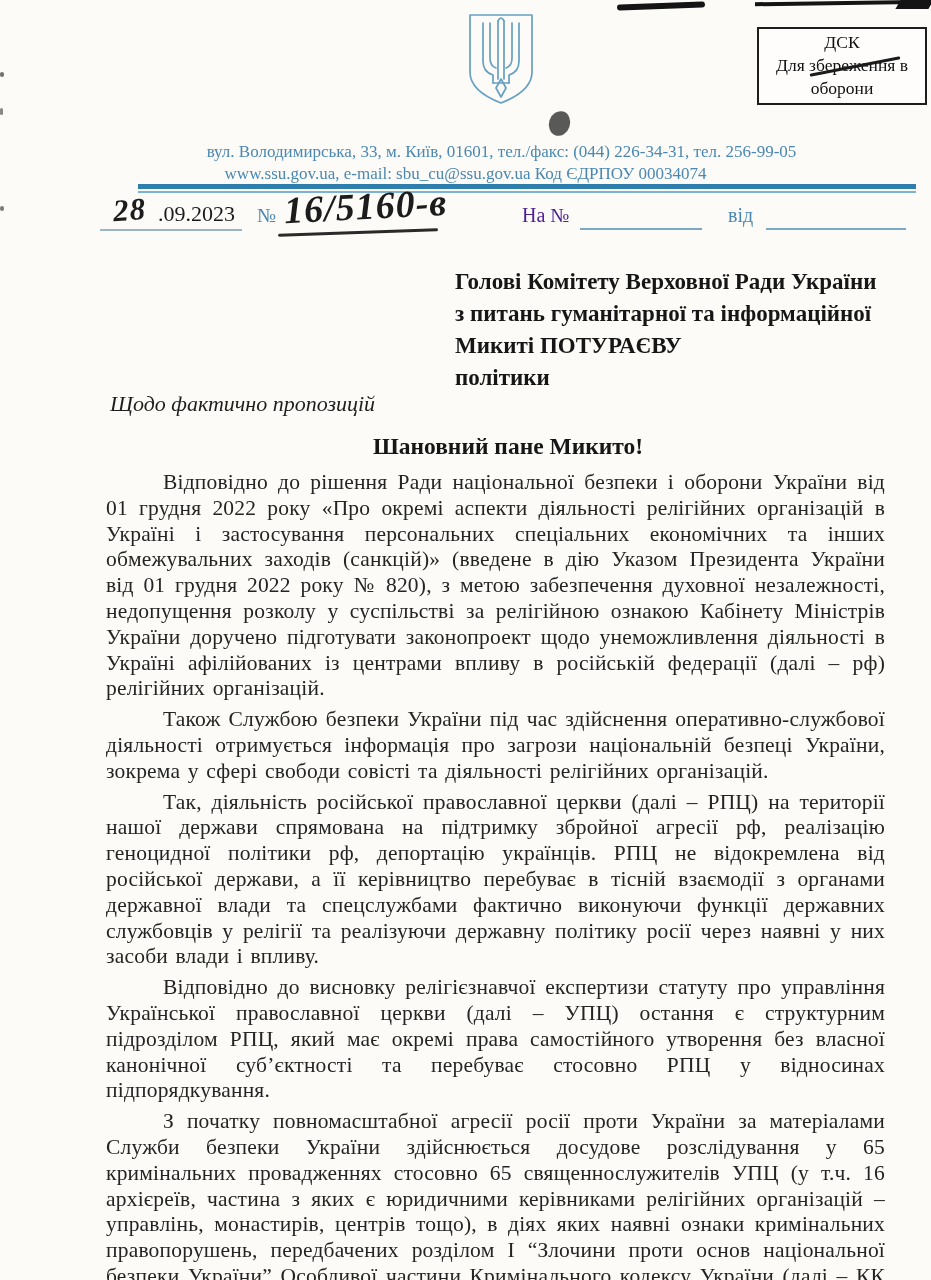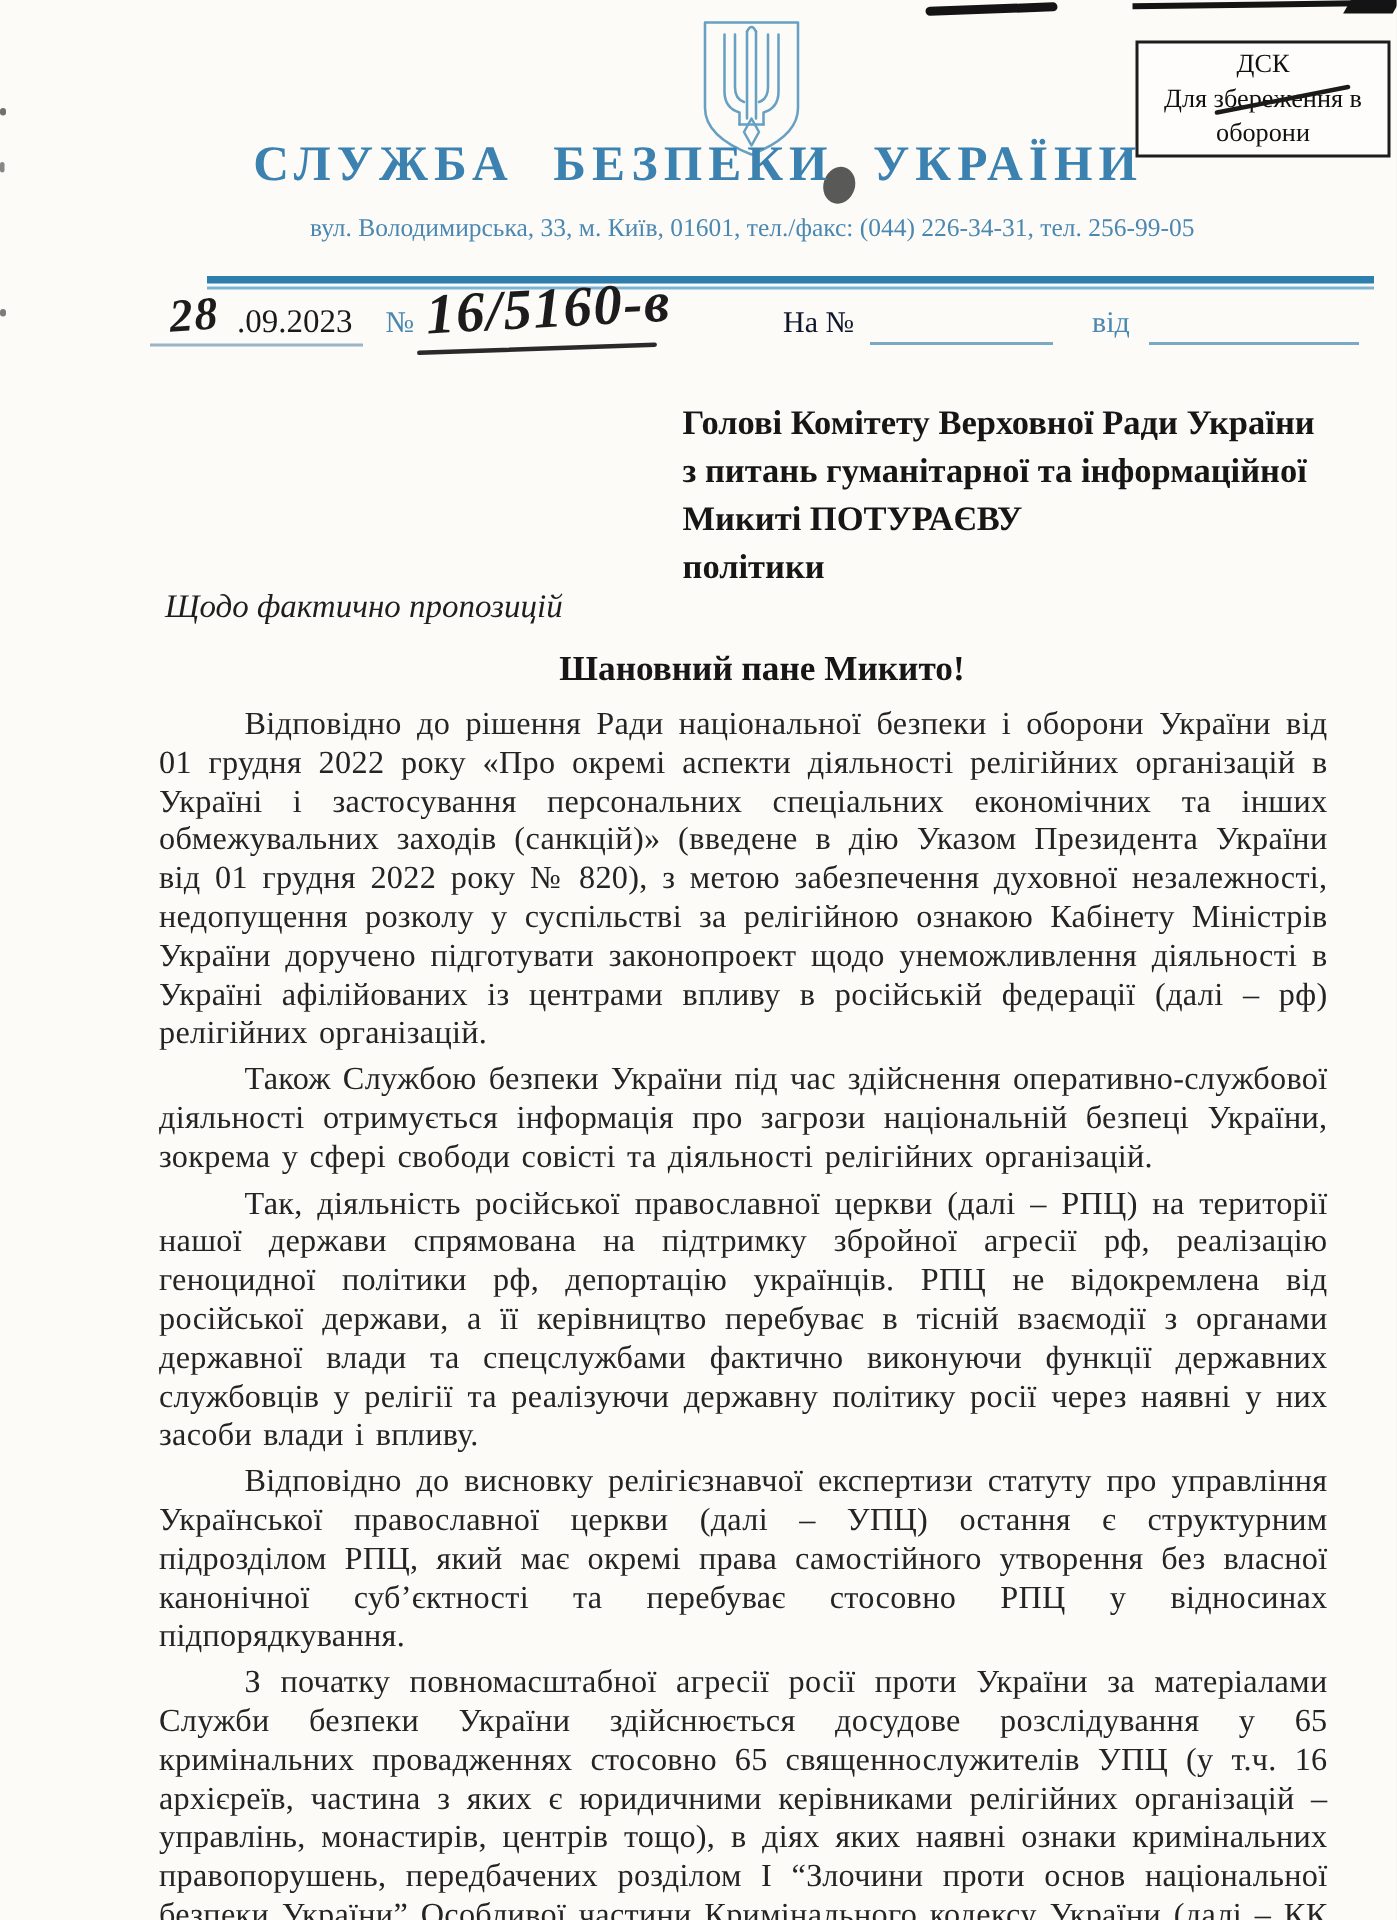--- a/index.html
+++ b/index.html
@@ -50,21 +50,21 @@
   .rule-thick{position:absolute;top:184px;left:138px;width:778px;height:5px;background:#2f7fae;}
   .rule-thin{position:absolute;top:191px;left:138px;width:778px;height:2px;background:#7db3d2;}
   
   .hw{font-style:italic;font-weight:bold;color:#1c1c1c;}
   .hw-day{position:absolute;top:192px;left:113px;font-size:31px;transform:rotate(-4deg);letter-spacing:1px;}
   .printed-date{position:absolute;top:201px;left:158px;font-size:22px;color:#1a1a1a;}
   .date-underline{position:absolute;top:229px;left:100px;width:142px;height:2px;background:#9ab4c8;}
   .num-label{position:absolute;top:204px;left:257px;font-size:20px;color:#4a88b2;}
   .hw-number{position:absolute;top:184px;left:284px;font-size:38px;transform:rotate(-3deg);letter-spacing:1px;}
   .num-underline{position:absolute;top:231px;left:278px;width:160px;height:2.5px;background:#2a2a2a;transform:rotate(-2deg);border-radius:2px;}
-  .reply-label{position:absolute;top:204px;left:522px;font-size:20px;color:#0f172a;}
+  .reply-label{position:absolute;top:204px;left:522px;font-size:20px;color:#4c1d95;}
   .reply-underline{position:absolute;top:228px;left:580px;width:122px;height:2px;background:#7aa8c6;}
   .from-label{position:absolute;top:204px;left:728px;font-size:20px;color:#4a88b2;}
   .from-underline{position:absolute;top:228px;left:766px;width:140px;height:2px;background:#7aa8c6;}
   
   .recipient{
     position:absolute;top:266px;left:455px;width:462px;
     font-weight:bold;font-size:23px;line-height:32px;color:#161616;
   }
   .subject{position:absolute;top:391px;left:110px;font-style:italic;font-size:22px;color:#1e1e1e;}
   .salutation{
@@ -106,22 +106,22 @@
       <path d="M28 11 V46 Q28 54 34 56"></path>
       <path d="M57 11 V49 Q57 60 47 63 L47 71"></path>
       <path d="M50 11 V46 Q50 54 44 56"></path>
       <path d="M36 9 V67 M42 9 V67"></path>
       <path d="M36 9 Q39 3 42 9"></path>
       <path d="M31 71 H47"></path>
       <path d="M39 67 L34 76 L39 85 L44 76 Z"></path>
     </svg>
   </span>
 
-  <div class="title">СЛУЖБА БЕЗПЕКИ УКРАЇНИ</div>
   <div class="addr addr1">вул. Володимирська, 33, м. Київ, 01601,  тел./факс: (044) 226-34-31,  тел. 256-99-05</div>
+  <div class="addr addr2">www.ssu.gov.ua,  e-mail: sbu_cu@ssu.gov.ua  Код ЄДРПОУ 00034074</div>
   <div class="rule-thick"></div>
   <div class="rule-thin"></div>
 
   <span class="hw hw-day">28</span>
   <span class="printed-date">.09.2023</span>
   <div class="date-underline"></div>
   <span class="num-label">№</span>
   <span class="hw hw-number">16/5160-в</span>
   <div class="num-underline"></div>
   <span class="reply-label">На №</span>

